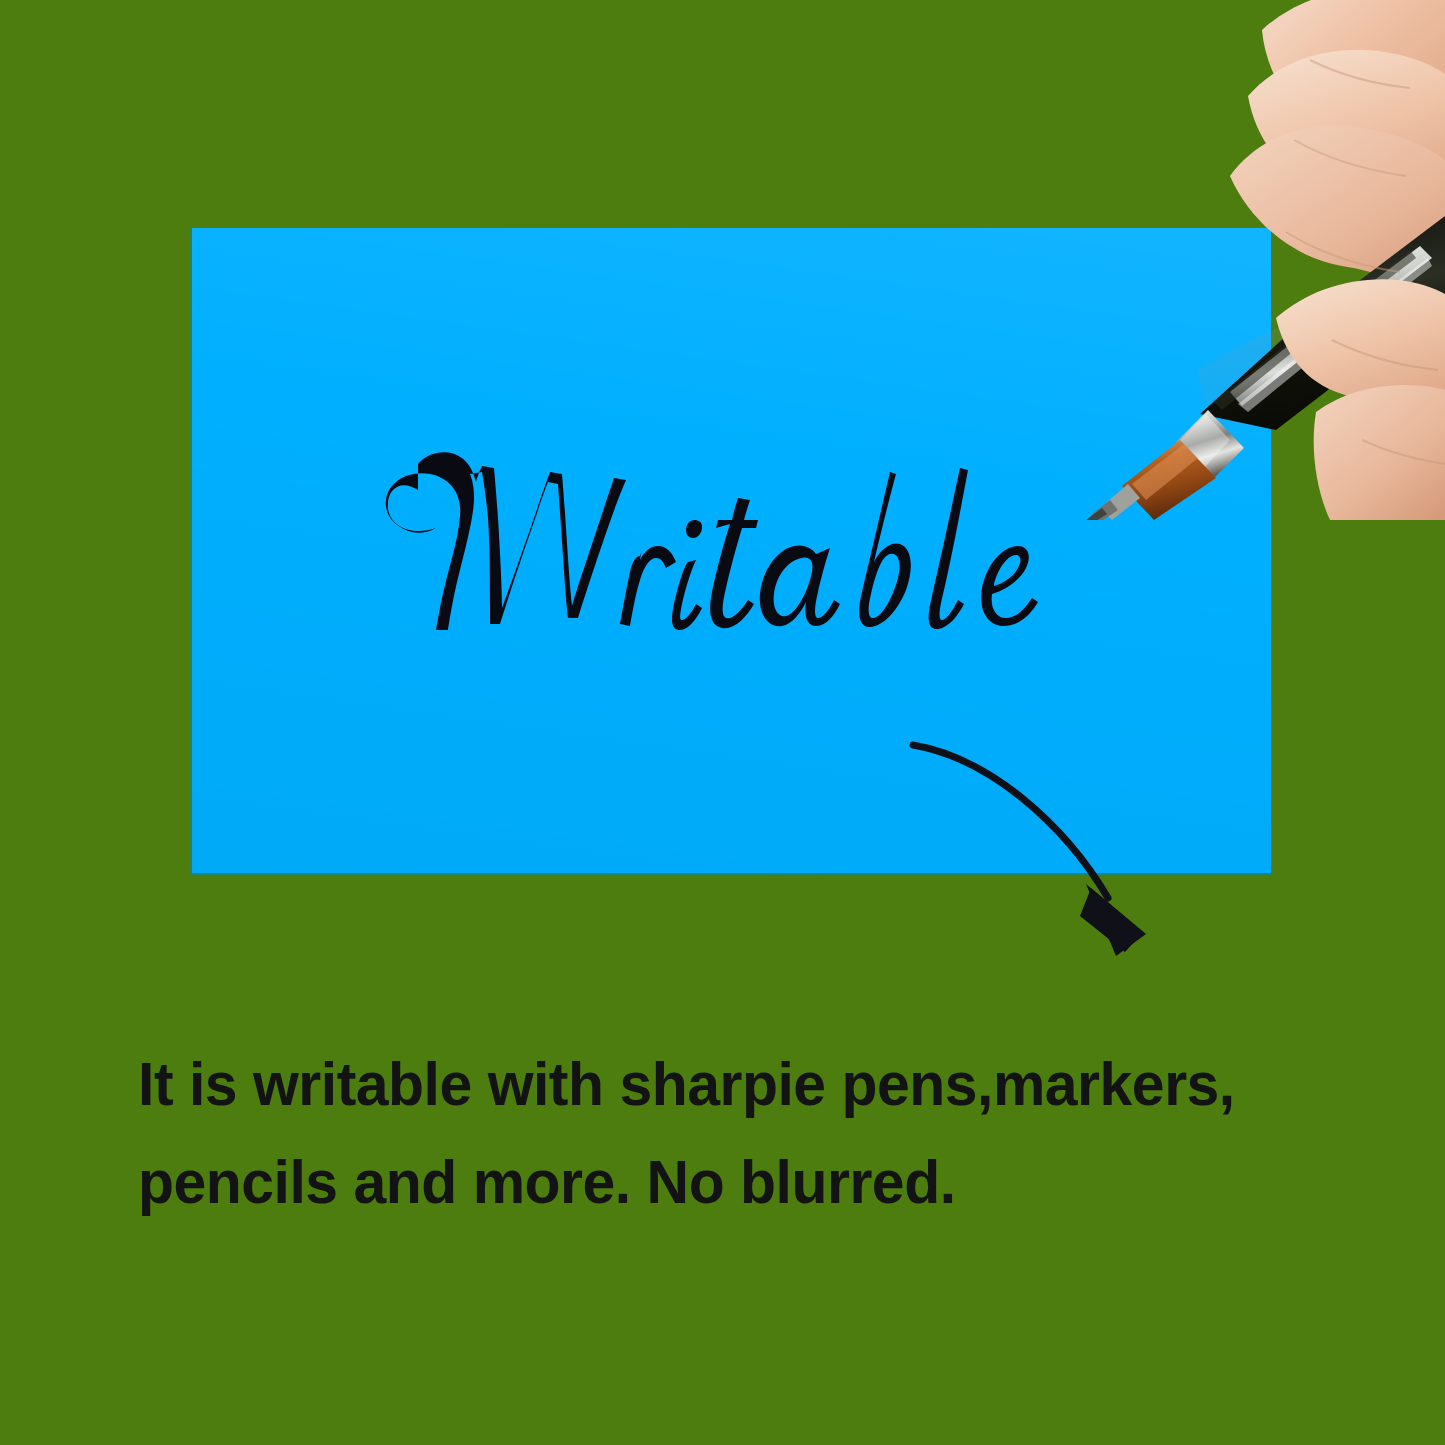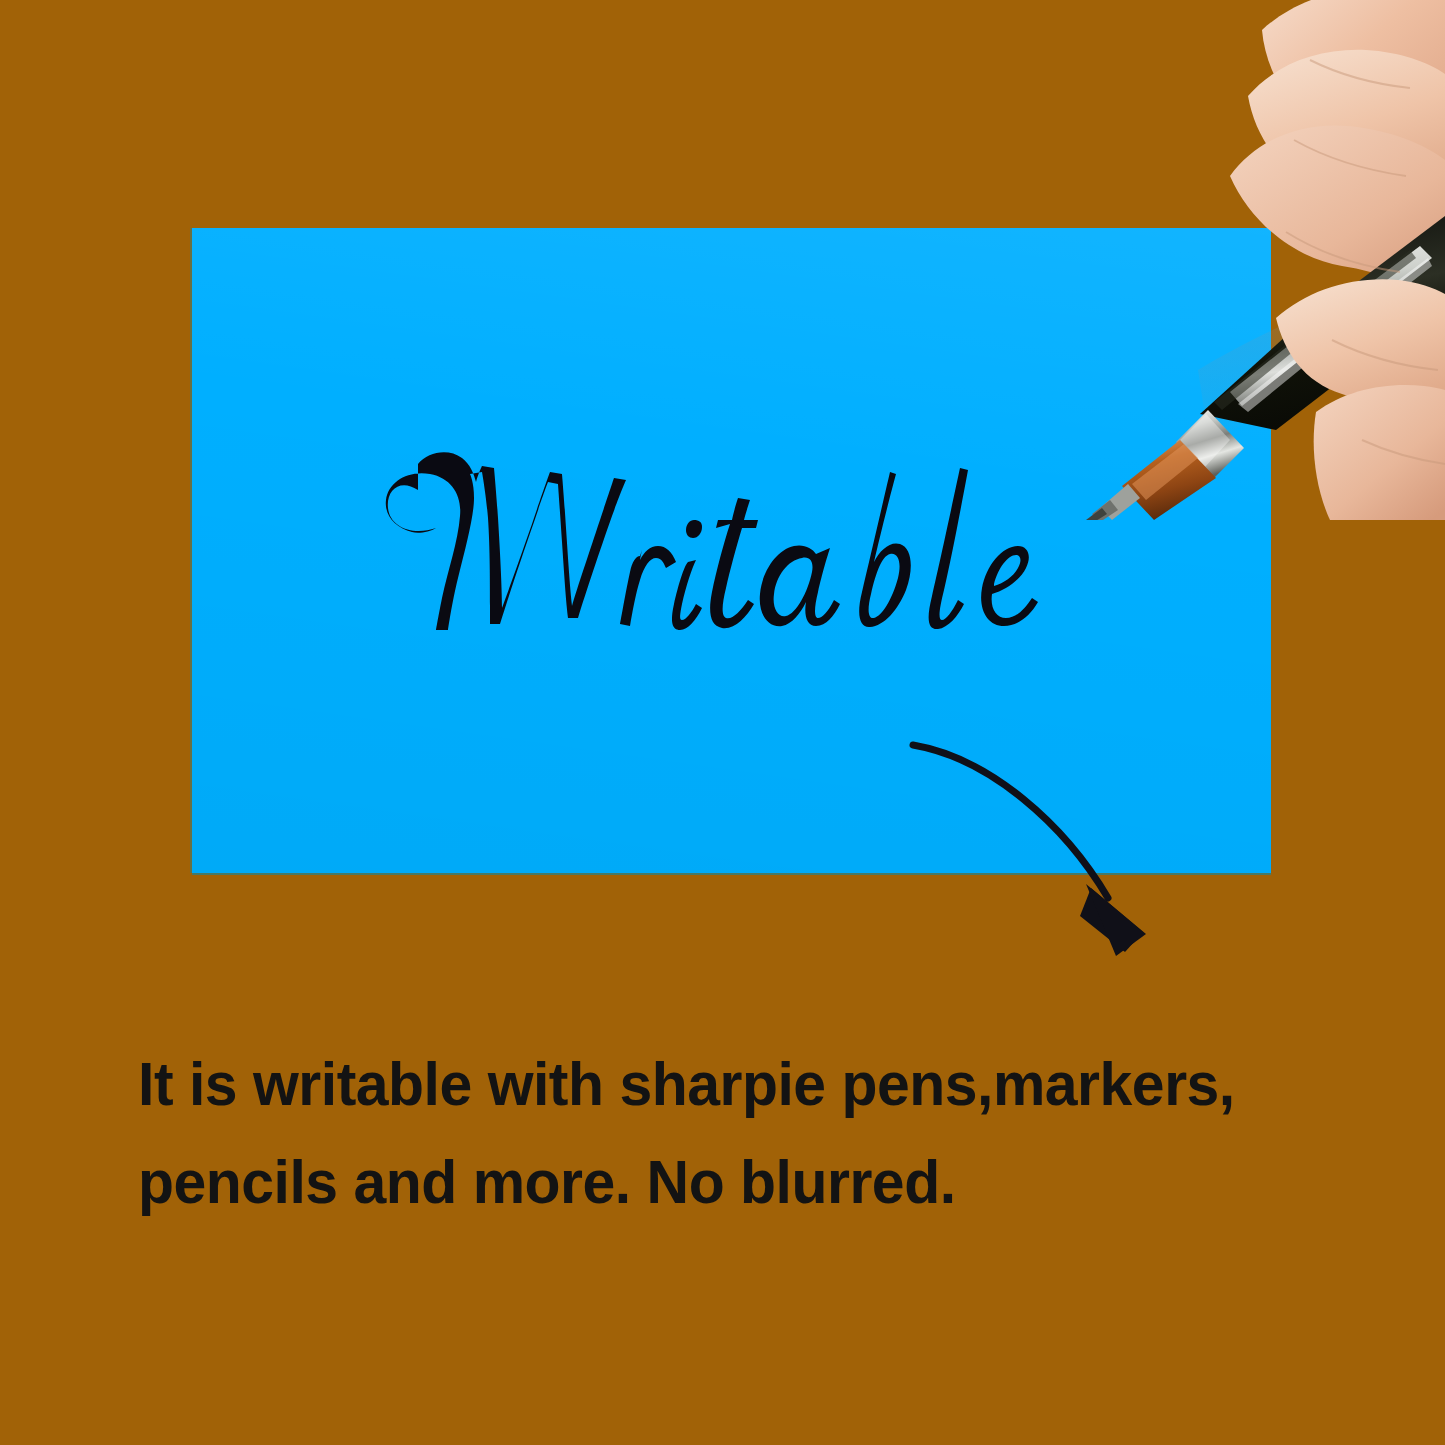--- a/index.html
+++ b/index.html
@@ -9,21 +9,21 @@
   body {
     width: 1445px;
     height: 1445px;
     overflow: hidden;
     font-family: "Liberation Sans", sans-serif;
   }
   #stage {
     position: relative;
     width: 1445px;
     height: 1445px;
-    background: #a16207;
+    background: #4d7c0f;
     overflow: hidden;
   }
 
   
   #card {
     position: absolute;
     left: 192px;
     top: 228px;
     width: 1079px;
     height: 645px;

